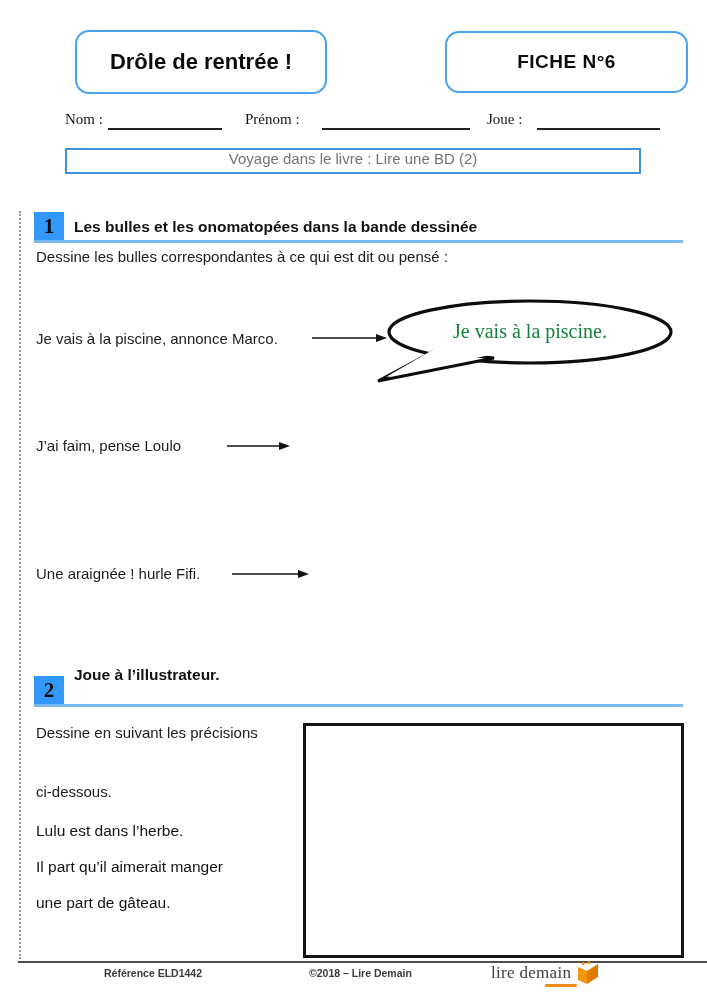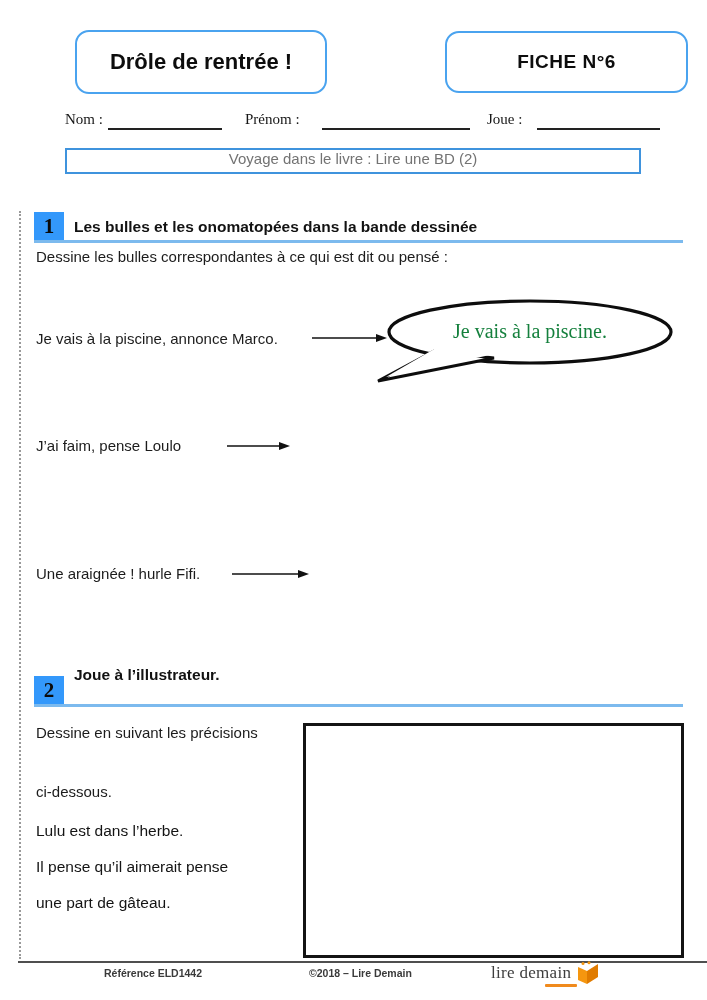--- a/index.html
+++ b/index.html
@@ -117,21 +117,21 @@
   <div class="abs sec-badge" style="left:34px;top:676px;">
     <span>2</span>
   </div>
   <span class="abs sec-title" style="left:74px;top:666px;">Joue à l’illustrateur.</span>
   <div class="abs sec-underline" style="left:34px;top:704px;width:649px;"></div>
 
   <span class="abs body-text" style="left:36px;top:724px;">Dessine en suivant les précisions</span>
   <span class="abs body-text" style="left:36px;top:765px;margin-top:18px;">ci-dessous.</span>
 
   <span class="abs bold-text" style="left:36px;top:822px;">Lulu est dans l’herbe.</span>
-  <span class="abs bold-text" style="left:36px;top:858px;">Il pense qu’il aimerait pense</span>
+  <span class="abs bold-text" style="left:36px;top:858px;">Il part qu’il aimerait manger</span>
   <span class="abs bold-text" style="left:36px;top:894px;">une part de gâteau.</span>
 
   <div class="abs draw-box"></div>
 
   <div class="abs footer-rule"></div>
   <span class="abs footer-text" style="left:88px;top:967px;margin-left:16px;">Référence ELD1442</span>
   <span class="abs footer-text" style="left:309px;top:967px;">©2018 – Lire Demain</span>
   <span class="abs logo-text" style="left:491px;top:963px;">lire demain</span>
   <svg class="abs" style="left:575px;top:961px;" width="26" height="24">
     <polygon points="3,6 12,10 12,23 3,19" fill="#f5960f"></polygon>

